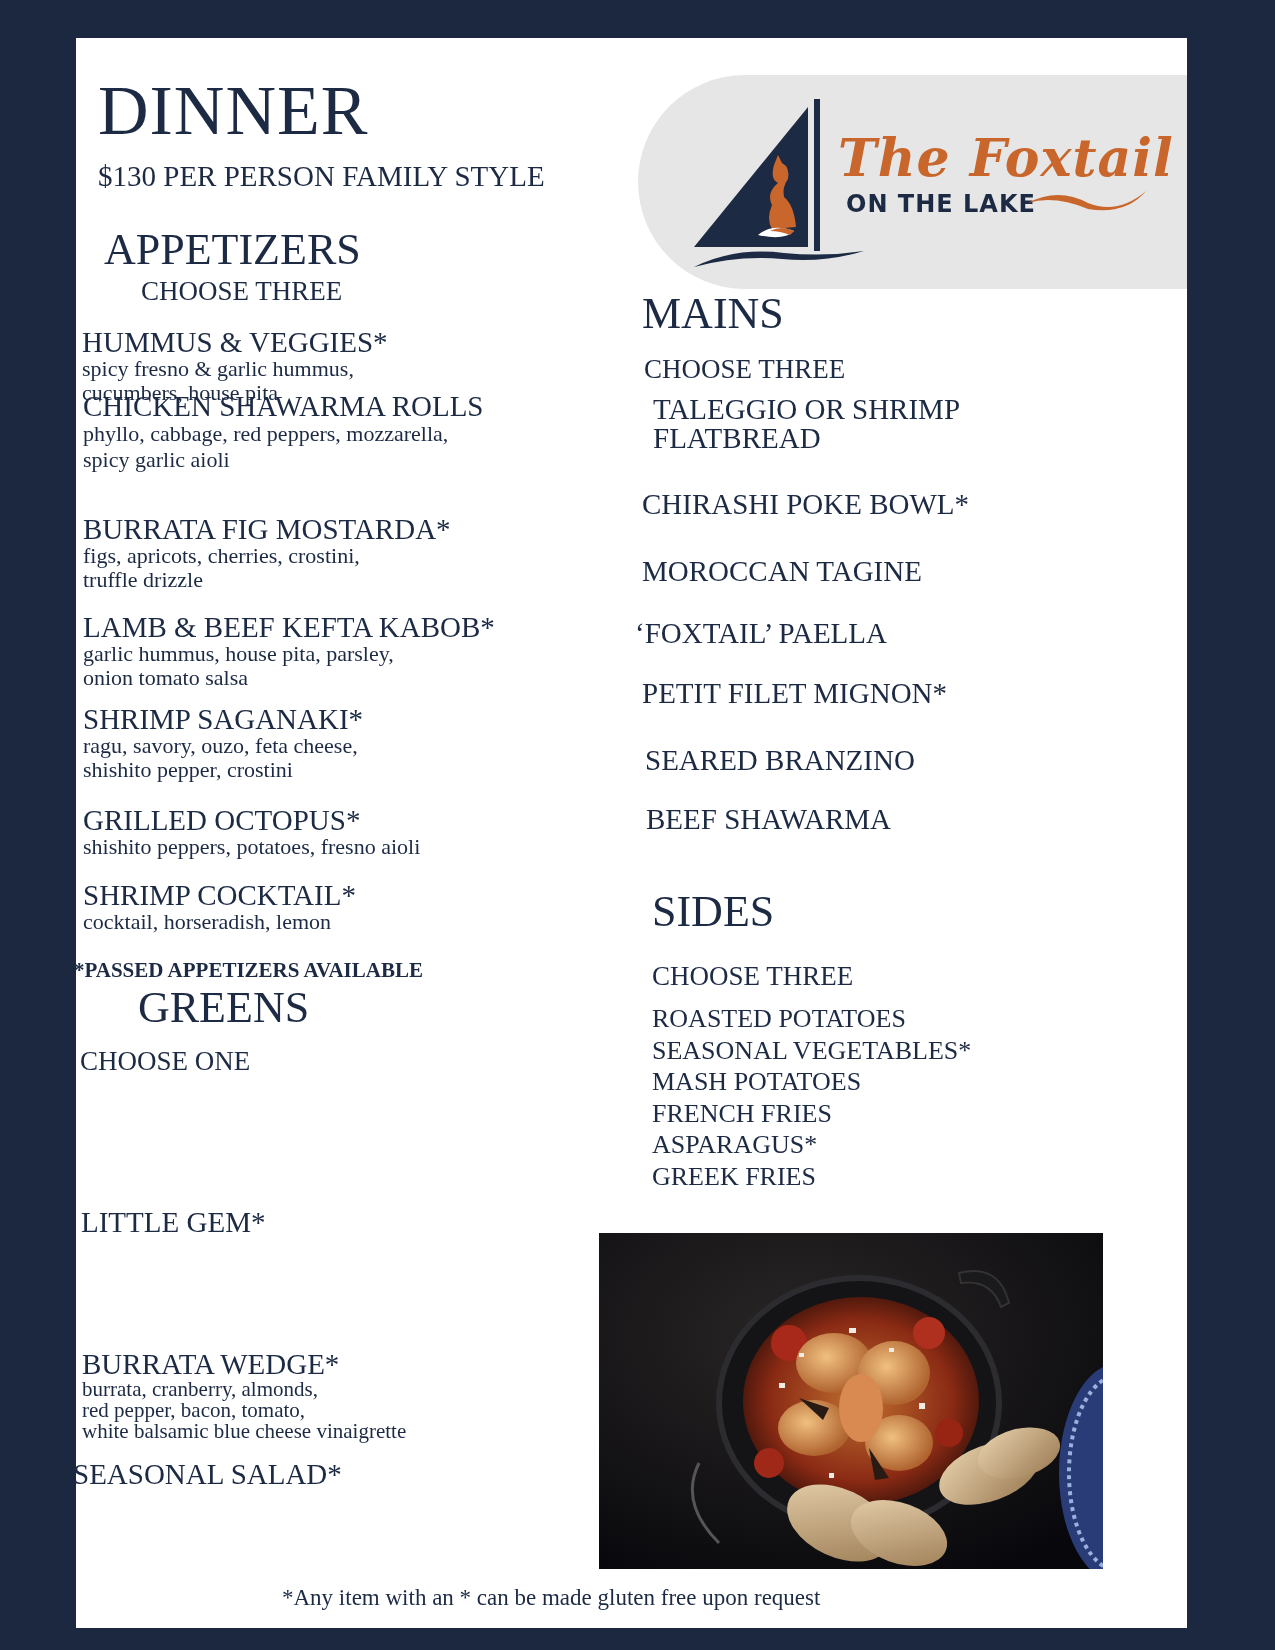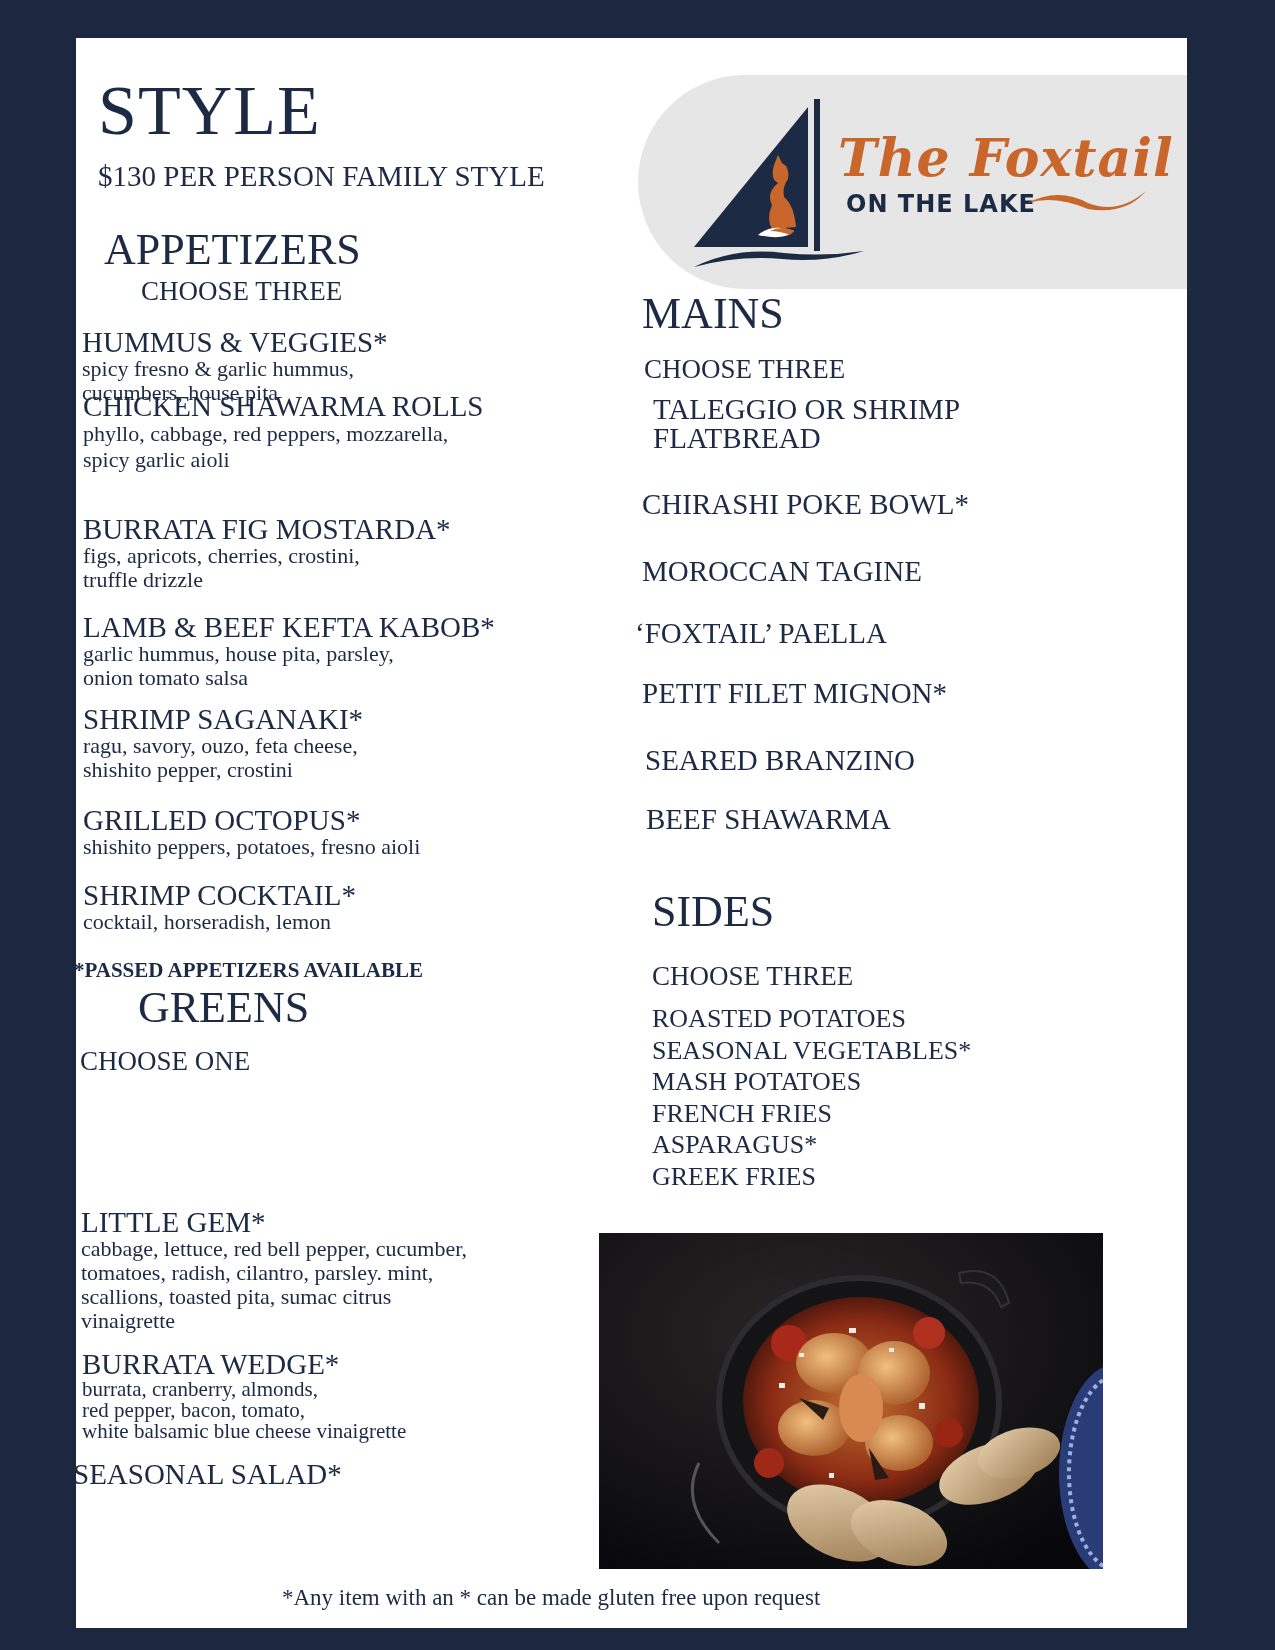--- a/index.html
+++ b/index.html
@@ -69,21 +69,21 @@
       background: #0c0c10;
       overflow: hidden;
     }
     .footer-note { left: 206px; top: 1548px; font-size: 23px; line-height: 1; }
   </style>
 </head>
 <body>
 
 <div class="page">
 
-  <div class="abs title">STYLE</div>
+  <div class="abs title">DINNER</div>
   <div class="abs subtitle">$130 PER PERSON FAMILY STYLE</div>
 
   <div class="logo-pill">
     <svg class="logo-svg" width="200" height="190" viewBox="0 0 200 190">
 
       <polygon points="120,22 120,162 6,162" fill="#1c2a44"></polygon>
 
       <rect x="126" y="14" width="6" height="152" fill="#1c2a44"></rect>
 
       <path d="M86,80 l4,-10 l4,8 q8,4 6,16 q-6,8 -4,18 q10,8 12,30 l-24,2 q-6,-10 0,-24 q-6,-12 6,-22 q-8,-4 -4,-18z" fill="#c8662c"></path>
@@ -137,24 +137,20 @@
     <div class="item-desc">cocktail, horseradish, lemon</div>
   </div>
 
   <div class="abs passed-note" style="left:-2px; top:922px;">*PASSED APPETIZERS AVAILABLE</div>
 
   <div class="abs h-section" style="left:62px; top:948px;">GREENS</div>
   <div class="abs h-choose" style="left:4px; top:1010px;">CHOOSE ONE</div>
 
   <div class="abs" style="left:5px; top:1170px;">
     <div class="item-name">LITTLE GEM*</div>
-    <div class="item-desc">cabbage, lettuce, red bell pepper, cucumber,
-tomatoes, radish, cilantro, parsley. mint,
-scallions, toasted pita, sumac citrus
-vinaigrette</div>
   </div>
   <div class="abs" style="left:6px; top:1312px;">
     <div class="item-name">BURRATA WEDGE*</div>
     <div class="item-desc" style="line-height:21px; font-size:21px;">burrata, cranberry, almonds,
 red pepper, bacon, tomato,
 white balsamic blue cheese vinaigrette</div>
   </div>
   <div class="abs item-name" style="left:-3px; top:1422px;">SEASONAL SALAD*</div>
 
   <div class="abs h-section" style="left:566px; top:254px;">MAINS</div>

